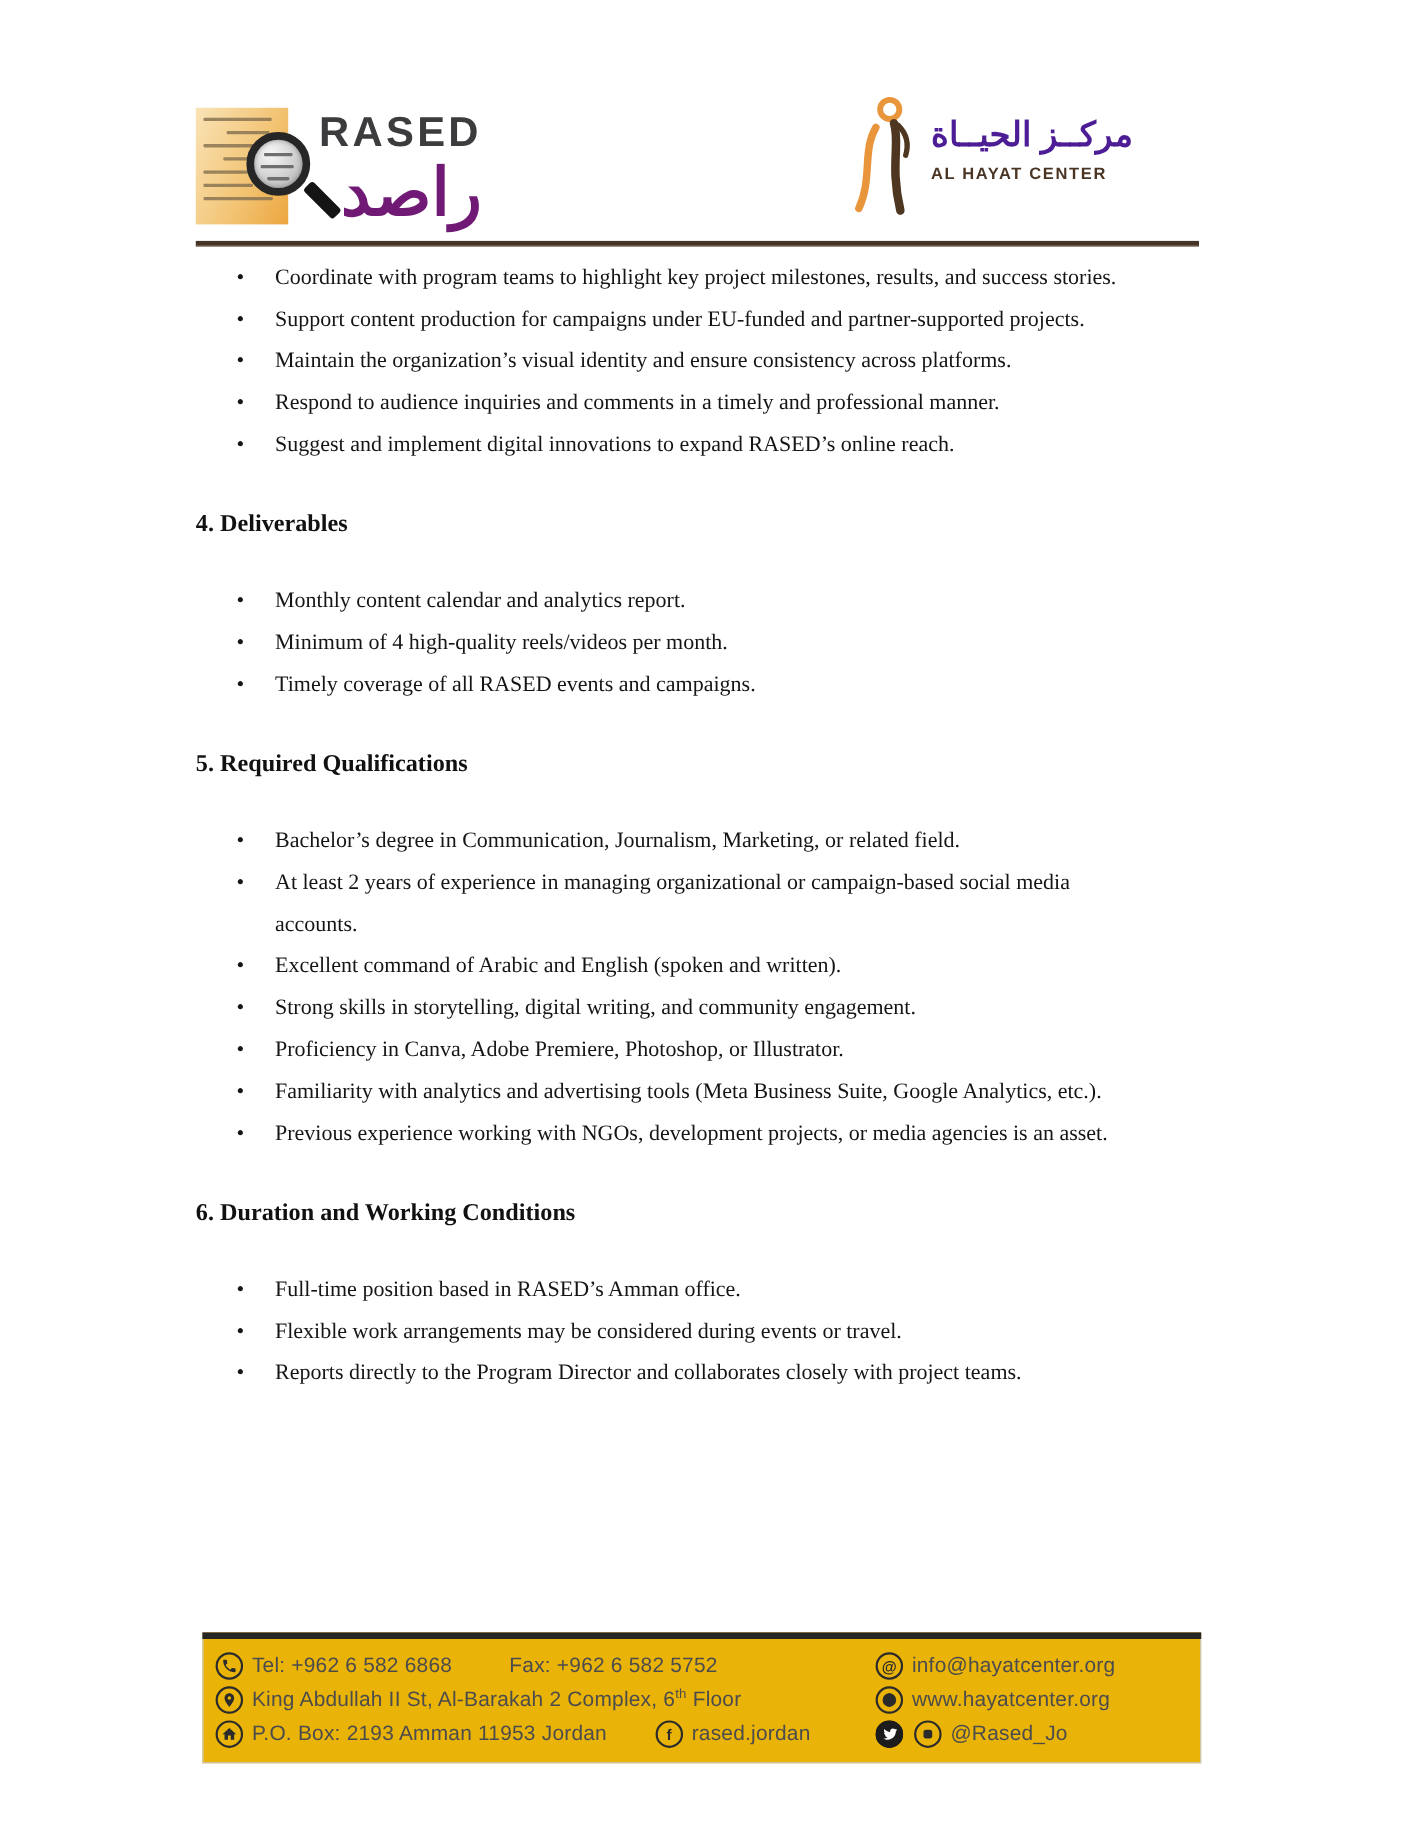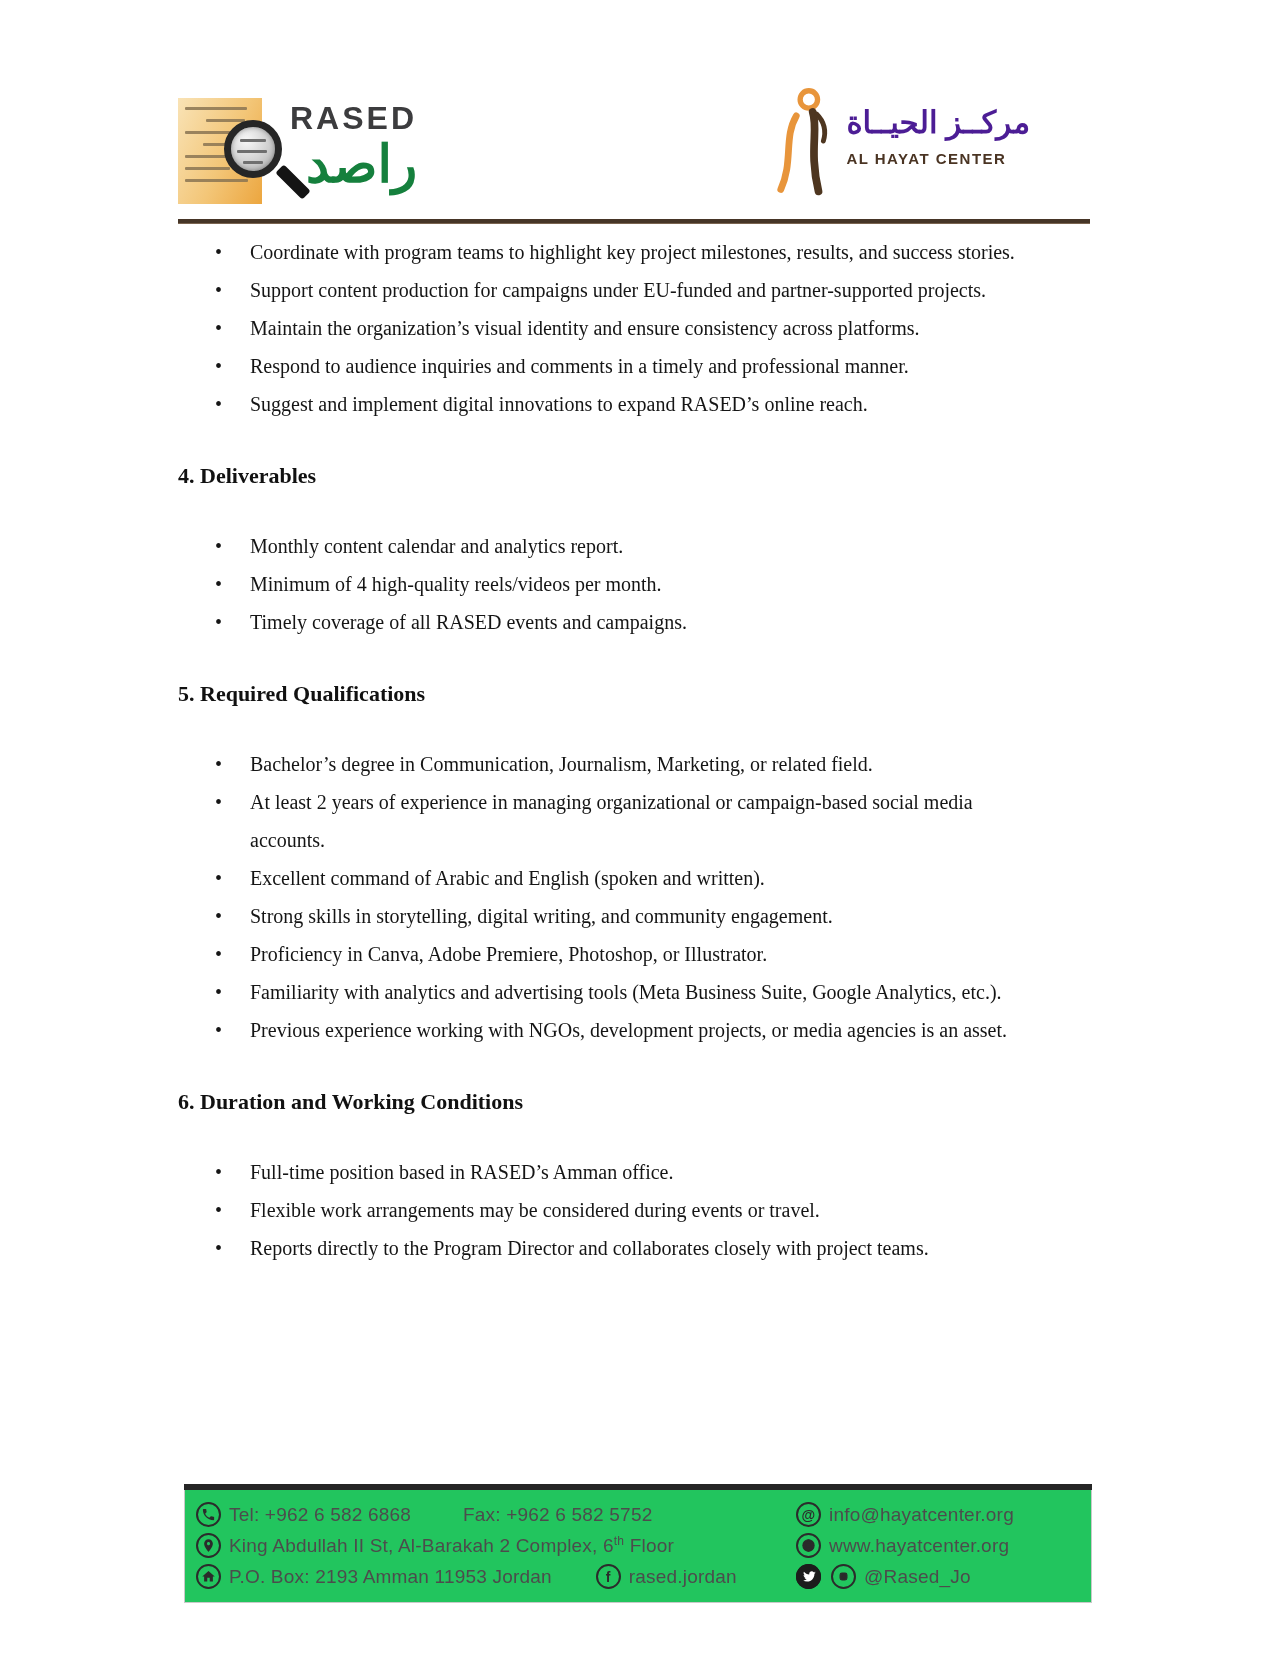--- a/index.html
+++ b/index.html
@@ -26,24 +26,24 @@
           border:7px solid #262626;
           background:radial-gradient(circle at 35% 30%, #f8f8f8 0%, #cfcfcf 55%, #a8a8a8 100%);
           box-shadow:inset 0 0 5px rgba(0,0,0,.35); z-index:2; }
   .lens i { display:block; height:3px; background:#6f6f6f; border-radius:1px; }
   .lens i:nth-child(1){ width:26px; margin:12px 0 0 9px; }
   .lens i:nth-child(2){ width:30px; margin:8px 0 0 6px; }
   .lens i:nth-child(3){ width:20px; margin:8px 0 0 12px; }
   .handle { position:absolute; left:96px; top:92px; width:38px; height:12px; background:#141414;
             border-radius:3px; transform:rotate(45deg); z-index:1; }
   .rased-text { display:flex; flex-direction:column; align-items:flex-end; margin-left:28px; margin-top:18px; }
-  .rased-word { font-family:"Liberation Sans", sans-serif; font-weight:800; font-size:32px;
+  .rased-word { font-family:"Liberation Sans", sans-serif; font-weight:800; font-size:38px;
                 line-height:1; letter-spacing:3px; color:#3c3c3e; }
-  .rased-ar { font-family:"Liberation Sans", sans-serif; font-weight:700; font-size:52px;
-              line-height:1.05; color:#15803d; margin-top:3px; direction:rtl; }
+  .rased-ar { font-family:"Liberation Sans", sans-serif; font-weight:700; font-size:60px;
+              line-height:1.05; color:#701a75; margin-top:3px; direction:rtl; }
 
   .hayat-logo { display:flex; align-items:flex-start; margin-right:60px; margin-top:2px; }
   .hayat-figure { flex:none; }
   .hayat-text { display:flex; flex-direction:column; margin-left:12px; margin-top:18px; }
   .hayat-ar { font-family:"Liberation Sans", sans-serif; font-weight:700; font-size:31px;
               line-height:1.2; color:#4c1d95; direction:rtl; text-align:left; }
   .hayat-en { font-family:"Liberation Sans", sans-serif; font-weight:700; font-size:15px;
               letter-spacing:1.5px; color:#4A3423; margin-top:9px; }
 
   .header-rule { position:absolute; top:219px; left:178px; width:912px; height:5px;
@@ -52,21 +52,21 @@
   
   .content { position:absolute; top:233px; left:178px; width:912px;
              font-size:20px; line-height:38px; }
   ul.blist { list-style:none; }
   ul.blist li { position:relative; padding-left:72px; padding-right:50px; }
   ul.blist li::before { content:"\2022"; position:absolute; left:37px; top:0; }
   h2.sec { font-family:"Liberation Serif", serif; font-weight:700; font-size:22px;
            line-height:26px; margin:40px 0 38px 0; color:#111; }
 
   
-  .footer { position:absolute; top:1484px; left:184px; width:908px; background:#22c55e;
+  .footer { position:absolute; top:1484px; left:184px; width:908px; background:#eab308;
             border:1px solid #c9c9c9; border-top:none;
             font-family:"Liberation Sans", sans-serif; color:#4c4c4c; }
   .footer-bar { height:6px; background:#262626; width:calc(100% + 2px); margin-left:-1px; }
   .fgrid { display:flex; padding:9px 10px 10px 11px; }
   .fleft { width:600px; flex:none; }
   .fright { flex:1; }
   .frow { display:flex; align-items:center; height:31px; font-size:19px; letter-spacing:.2px; white-space:nowrap; }
   .ficon { flex:none; width:25px; height:25px; border:2px solid #2b2b2b; border-radius:50%;
            margin-right:8px; display:flex; align-items:center; justify-content:center; }
   .ficon svg { width:15px; height:15px; fill:#2b2b2b; }

